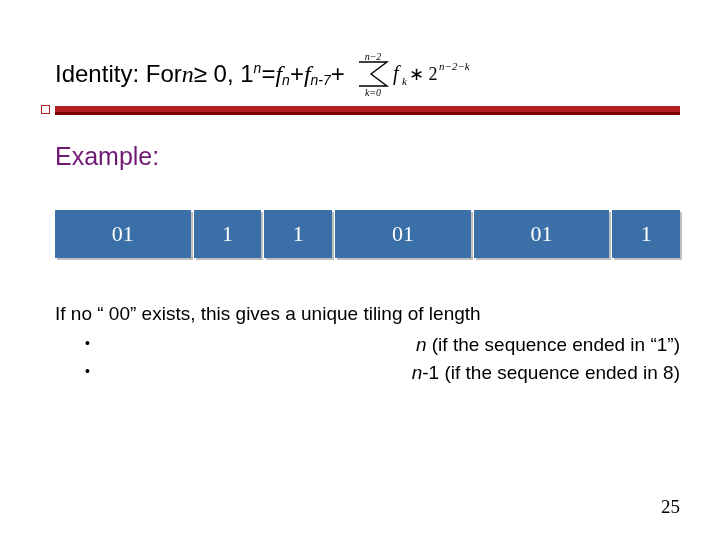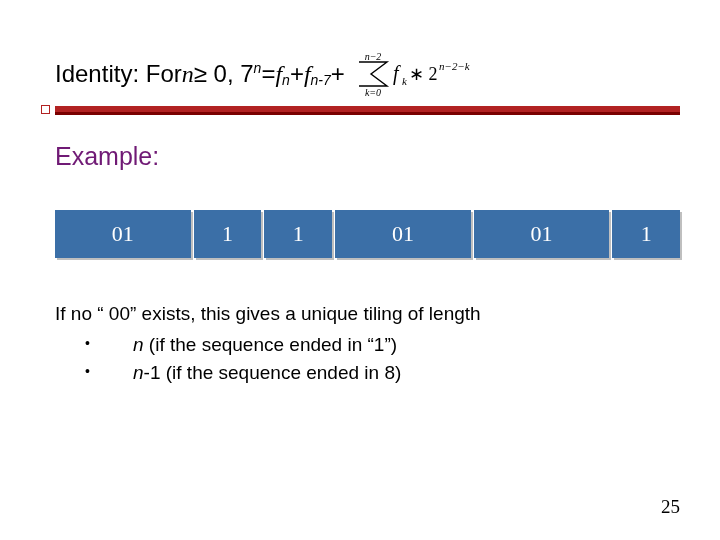--- a/index.html
+++ b/index.html
@@ -85,20 +85,21 @@
     line-height: 1.5;
     font-family: Liberation Sans, sans-serif;
   }
   .bullets {
     list-style: none;
     margin-top: 2px;
   }
   .bullets li {
     position: relative;
     padding-left: 78px;
+    text-align: right;
   }
   .bullets li::before {
     content: "•";
     position: absolute;
     left: 30px;
     top: 2px;
     font-size: 14px;
     color: #000;
   }
   .bullets .italic { font-style: italic; }
@@ -112,21 +113,21 @@
   }
 </style>
 </head>
 <body>
 
 <div class="slide">
 
   <div class="title-row">
     <span>Identity: For </span>
     <span class="italic">n</span>
-    <span> ≥ 0, 7</span>
+    <span> ≥ 0, 1</span>
     <span class="sup">n</span>
     <span> =  </span>
     <span class="f">f</span>
     <span class="sub">n </span>
     <span>+  </span>
     <span class="f">f</span>
     <span class="sub">n-7 </span>
     <span>+ </span>
     <span class="title-sum">
       <svg width="130" height="48" viewBox="0 0 130 48">

